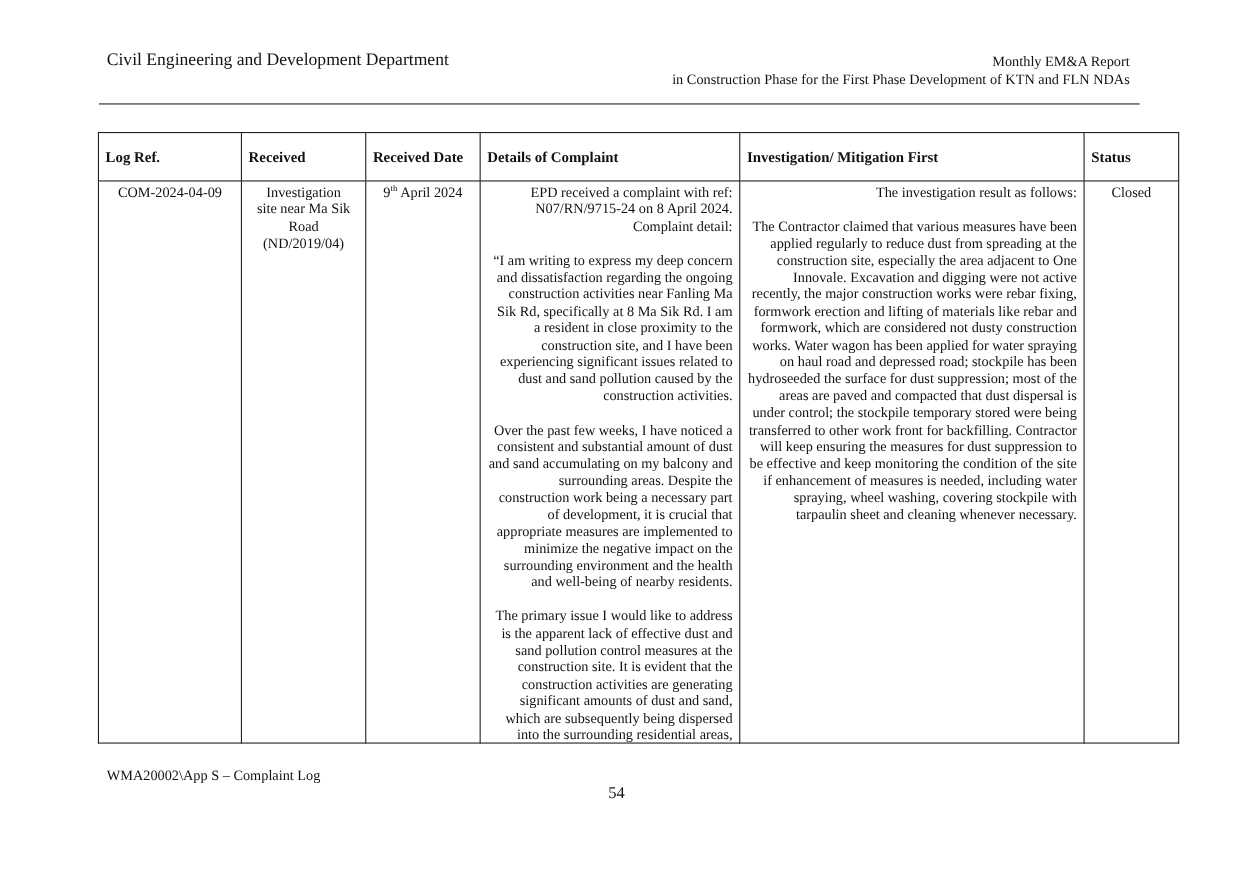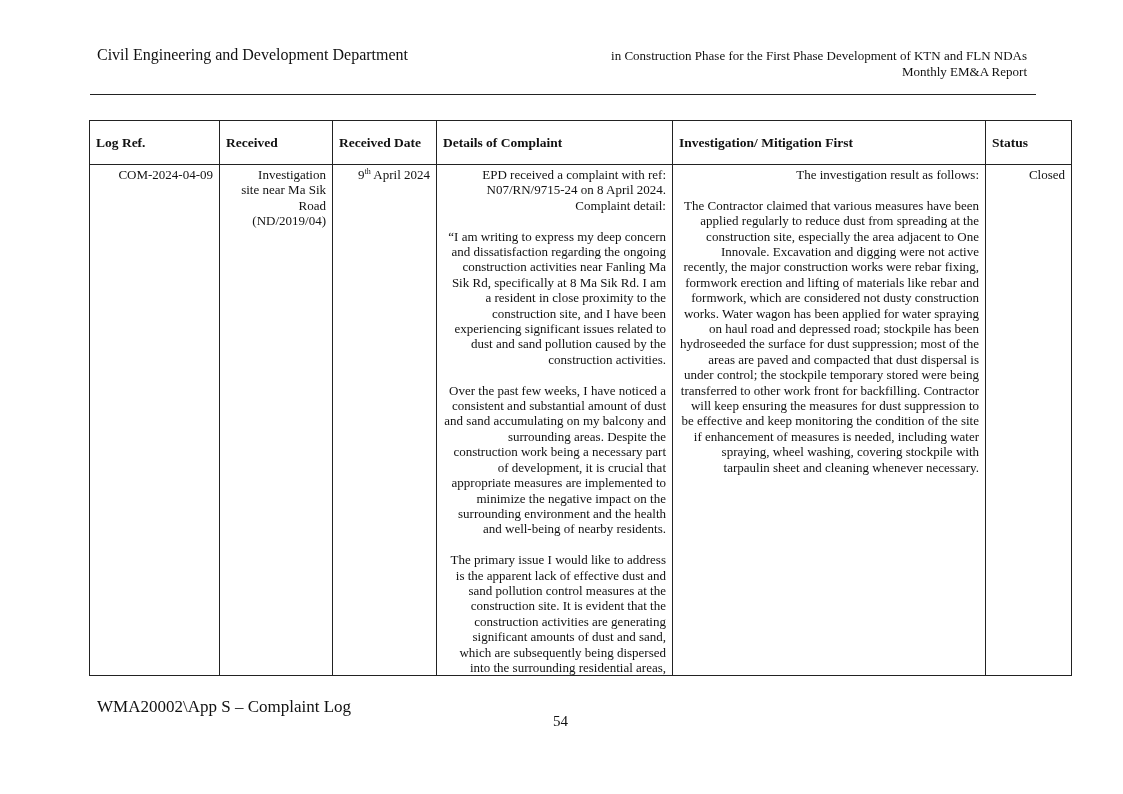--- a/index.html
+++ b/index.html
@@ -25,40 +25,40 @@
     border-collapse: collapse; table-layout: fixed;
     font-size: 13px; line-height: 15.4px;
   }
   table.log th, table.log td {
     border: 1.3px solid #222; vertical-align: top; padding: 0 6px;
   }
   table.log th {
     height: 43px; vertical-align: middle; font-weight: bold; text-align: left;
     font-size: 13.5px;
   }
-  td.center { text-align: right; }
+  td.center { text-align: center; }
   td.txt { text-align: right; }
   td { padding-top: 2px !important; }
   .para { margin: 0 0 15.4px 0; }
   .para:last-child { margin-bottom: 0; }
   sup { font-size: 8px; line-height: 0; vertical-align: 5px; }
   .footer-ref {
-    position: absolute; left: 97px; top: 697px; font-size: 17px;
+    position: absolute; left: 97px; top: 697px; font-size: 13px;
   }
   .page-num {
     position: absolute; left: 553px; top: 713px; font-size: 15px;
   }
 </style>
 </head>
 <body>
 
 <div class="hdr-left">Civil Engineering and Development Department</div>
 <div class="hdr-right">
+  <div>Monthly EM&amp;A Report</div>
   <div>in Construction Phase for the First Phase Development of KTN and FLN NDAs</div>
-  <div>Monthly EM&amp;A Report</div>
 </div>
 <div class="hdr-rule"></div>
 
 <table class="log">
   <colgroup>
     <col style="width:130px">
     <col style="width:113px">
     <col style="width:104px">
     <col style="width:236px">
     <col style="width:313px">

